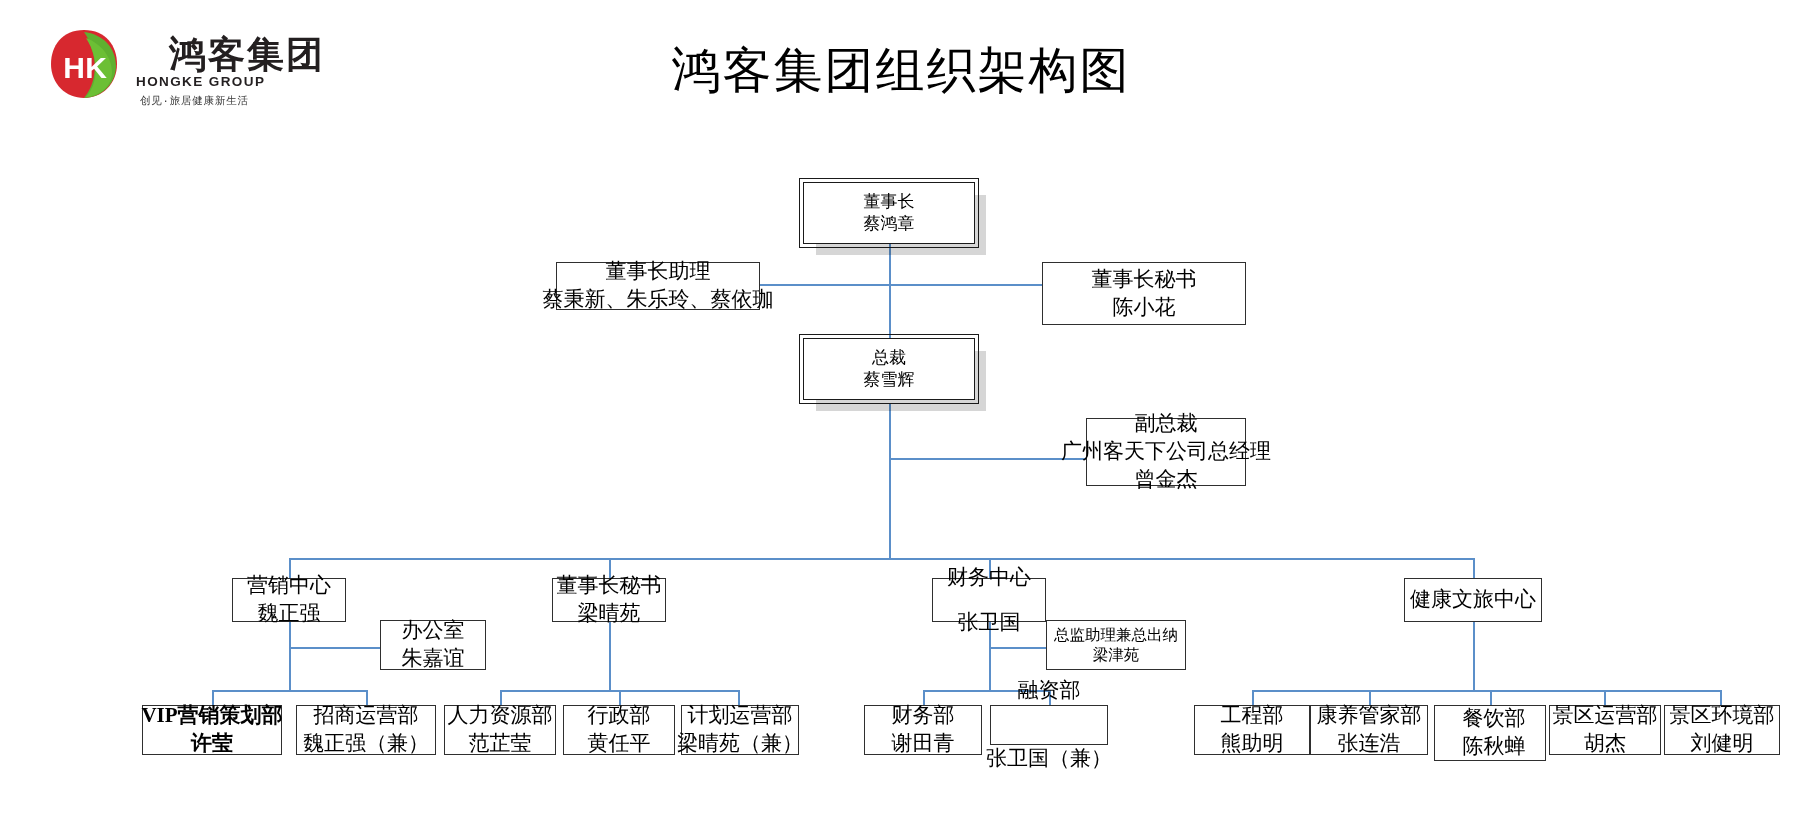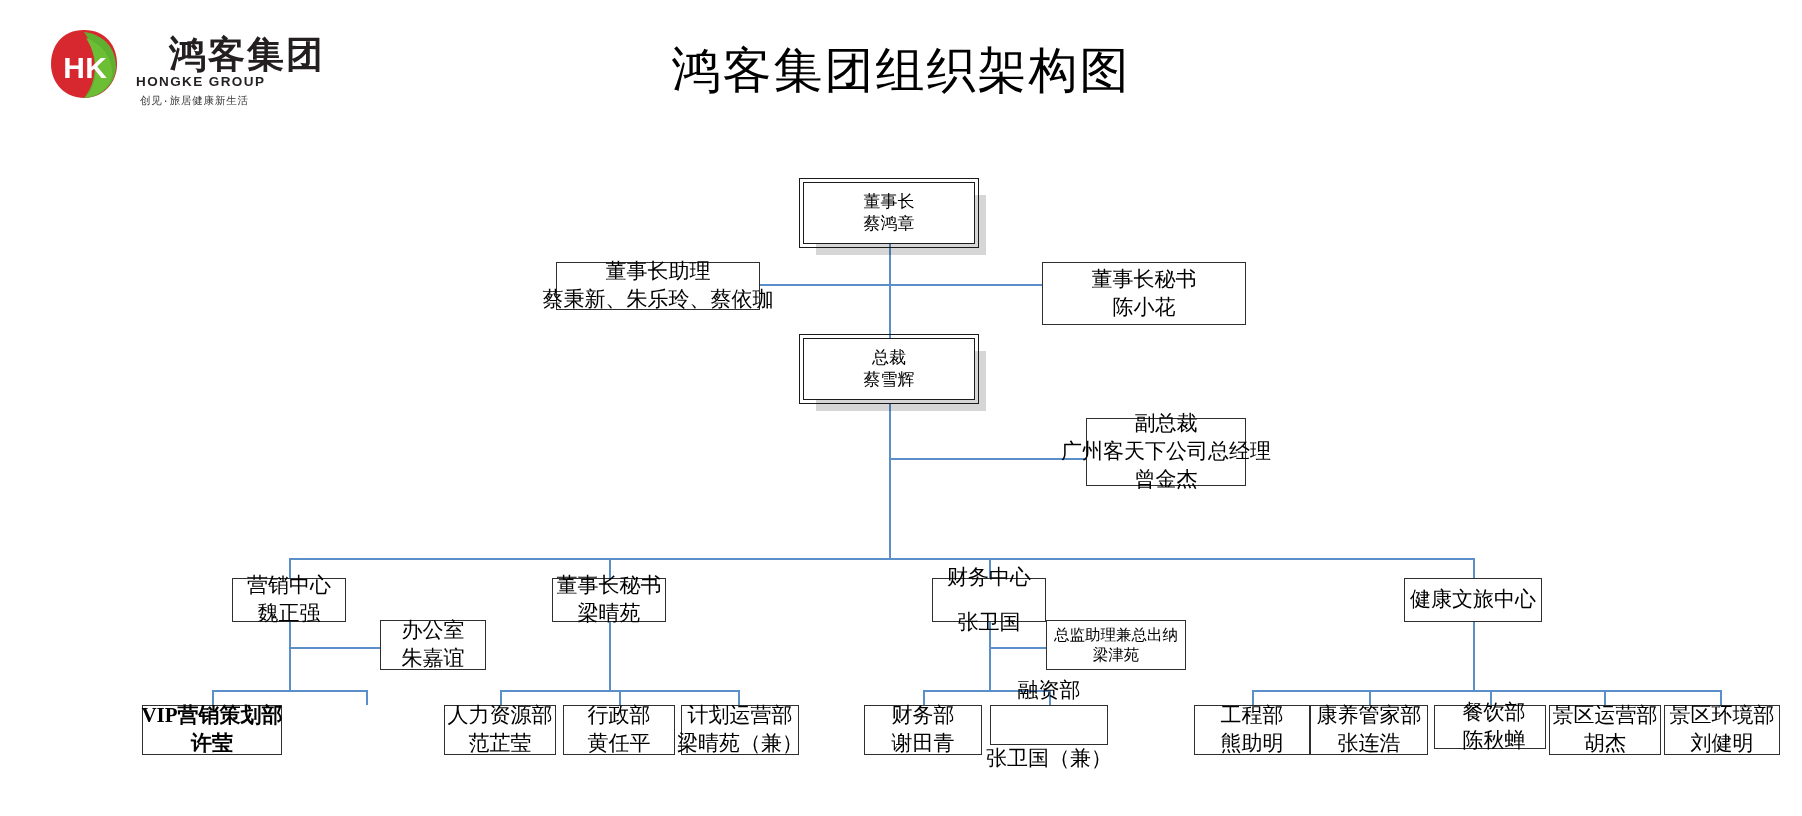--- a/index.html
+++ b/index.html
@@ -233,20 +233,24 @@
   <div class="node small" style="left:1046px; top:620px; width:140px; height:50px;">
     <span class="l">总监助理兼总出纳</span>
     <span class="l">梁津苑</span>
   </div>
 
   <div class="node bold" style="left:142px; top:705px; width:140px; height:50px;">
     <span class="l">VIP营销策划部</span>
     <span class="l">许莹</span>
   </div>
 
+  <div class="node" style="left:296px; top:705px; width:140px; height:50px;">
+    <span class="l">招商运营部</span>
+    <span class="l">魏正强（兼）</span>
+  </div>
 
   <div class="node" style="left:444px; top:705px; width:112px; height:50px;">
     <span class="l">人力资源部</span>
     <span class="l">范芷莹</span>
   </div>
 
   <div class="node" style="left:563px; top:705px; width:112px; height:50px;">
     <span class="l">行政部</span>
     <span class="l">黄任平</span>
   </div>
@@ -269,21 +273,21 @@
   <div class="node" style="left:1194px; top:705px; width:116px; height:50px;">
     <span class="l">工程部</span>
     <span class="l">熊助明</span>
   </div>
 
   <div class="node" style="left:1310px; top:705px; width:118px; height:50px;">
     <span class="l">康养管家部</span>
     <span class="l">张连浩</span>
   </div>
 
-  <div class="node" style="left:1434px; top:705px; width:112px; height:44px;padding-left:8px;">
+  <div class="node" style="left:1434px; top:705px; width:112px; height:56px;padding-left:8px;">
     <span class="l">餐饮部</span>
     <span class="l">陈秋蝉</span>
   </div>
 
   <div class="node" style="left:1549px; top:705px; width:112px; height:50px;">
     <span class="l">景区运营部</span>
     <span class="l">胡杰</span>
   </div>
 
   <div class="node" style="left:1664px; top:705px; width:116px; height:50px;">

